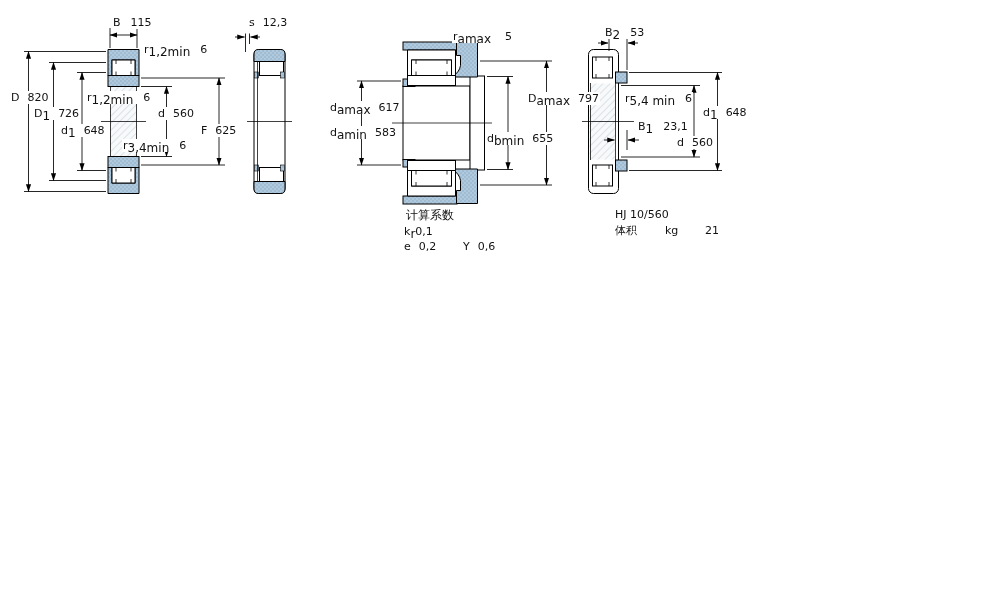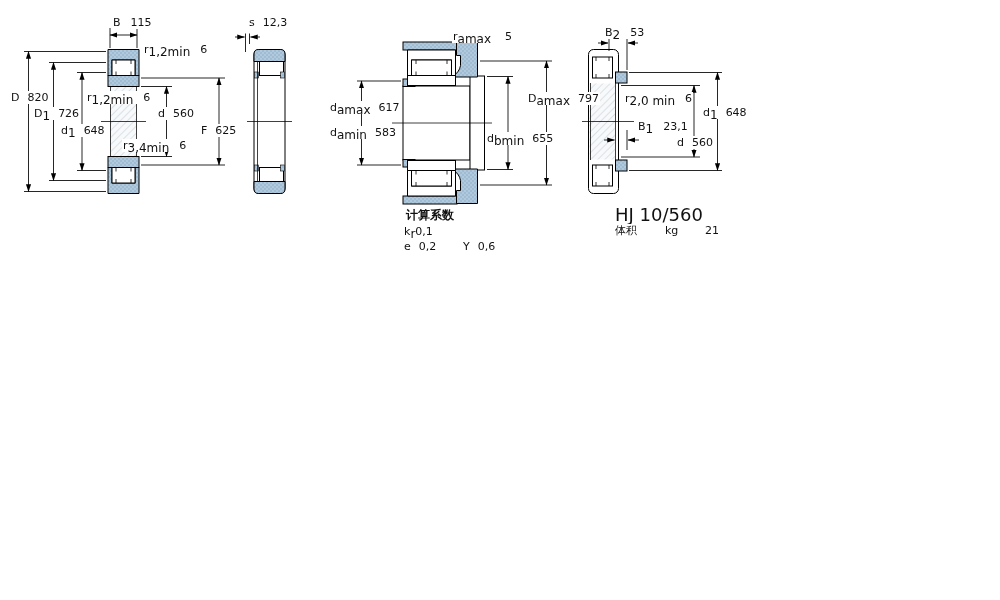--- a/index.html
+++ b/index.html
@@ -5,22 +5,22 @@
   html,body{margin:0;padding:0;background:#fff;}
   .page{position:relative;width:918px;height:600px;background:#fff;overflow:hidden;
         font-family:"DejaVu Sans","Liberation Sans",sans-serif;color:#111;}
   .drawing-svg{position:absolute;left:0;top:0;}
   .lbl{position:absolute;font-size:11px;line-height:13px;white-space:nowrap;
        background:#fff;padding:0 1px;color:#111;}
   .lbl sub{font-size:12px;line-height:8px;vertical-align:-3px;}
   .lbl .val{margin-left:8px;}
   .lbl .val.g10{margin-left:10px;}
   .lbl .val.g14{margin-left:14px;}
-  .heading{font-size:12px;font-weight:bold;}
-  .desig{font-size:18px;}
+  .heading{font-size:12px;font-weight:normal;}
+  .desig{font-size:11px;}
 </style>
 </head>
 <body>
 
 <div class="page">
 
   <svg class="drawing-svg" width="1000" height="600" viewBox="0 0 1000 600">
     <defs>
       <marker id="ah" markerWidth="10" markerHeight="8" refX="8.5" refY="3" orient="auto-start-reverse">
         <path d="M0,0 L9,3 L0,6 Z" fill="#000"></path>
@@ -160,21 +160,21 @@
 
   <div class="lbl" style="left:248px;top:16px"><span>s</span><span class="val">12,3</span></div>
 
   <div class="lbl" style="left:452px;top:30px"><span>r</span><sub>amax</sub><span class="val g14">5</span></div>
   <div class="lbl" style="left:329px;top:101px"><span>d</span><sub>amax</sub><span class="val">617</span></div>
   <div class="lbl" style="left:329px;top:126px"><span>d</span><sub>amin</sub><span class="val">583</span></div>
   <div class="lbl" style="left:486px;top:132px"><span>d</span><sub>bmin</sub><span class="val">655</span></div>
   <div class="lbl" style="left:527px;top:92px"><span>D</span><sub>amax</sub><span class="val">797</span></div>
 
   <div class="lbl" style="left:604px;top:26px"><span>B</span><sub>2</sub><span class="val g10">53</span></div>
-  <div class="lbl" style="left:624px;top:92px"><span>r</span><sub>2,0 min</sub><span class="val g10">6</span></div>
+  <div class="lbl" style="left:624px;top:92px"><span>r</span><sub>5,4 min</sub><span class="val g10">6</span></div>
   <div class="lbl" style="left:637px;top:120px"><span>B</span><sub>1</sub><span class="val g10">23,1</span></div>
   <div class="lbl" style="left:702px;top:106px"><span>d</span><sub>1</sub><span class="val">648</span></div>
   <div class="lbl" style="left:676px;top:136px"><span>d</span><span class="val">560</span></div>
 
   <div class="lbl heading" style="left:405px;top:209px">计算系数</div>
   <div class="lbl" style="left:403px;top:225px"><span>k</span><sub>r</sub><span class="val" style="margin-left:0">0,1</span></div>
   <div class="lbl" style="left:403px;top:240px"><span>e</span><span class="val">0,2</span></div>
   <div class="lbl" style="left:462px;top:240px"><span>Y</span><span class="val" style="">0,6</span></div>
 
   <div class="lbl desig" style="left:614px;top:208px">HJ 10/560</div>

